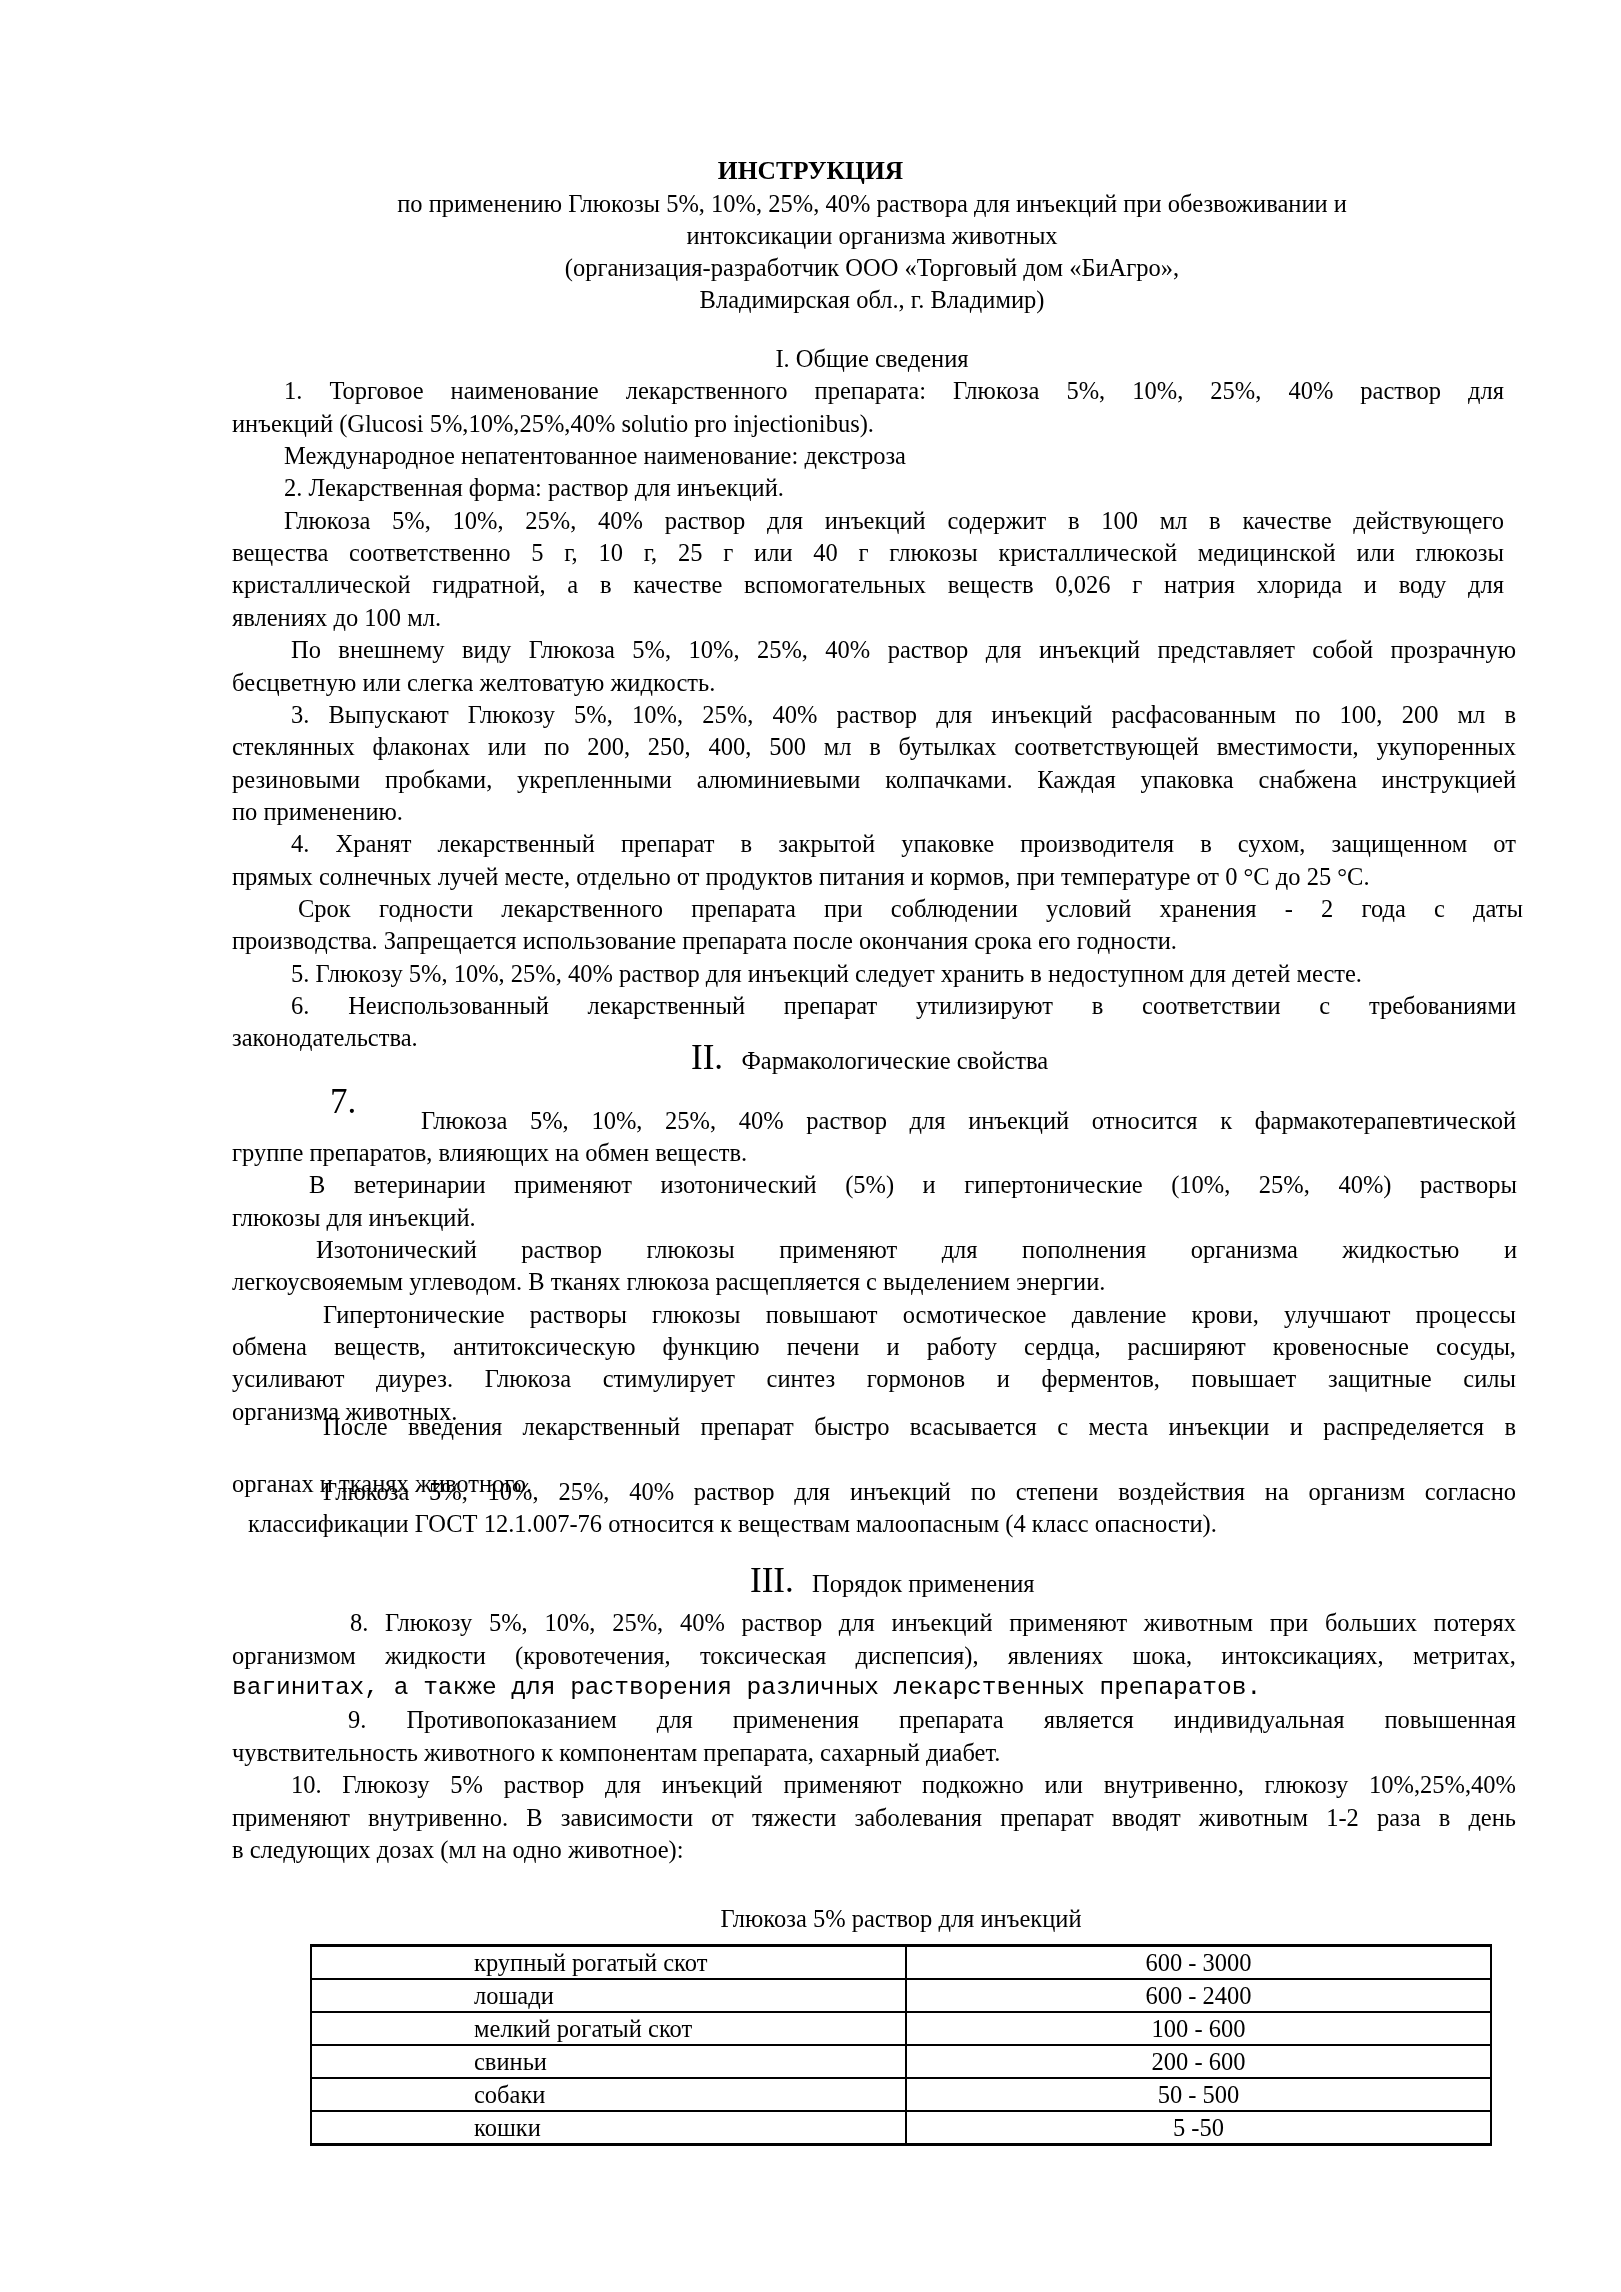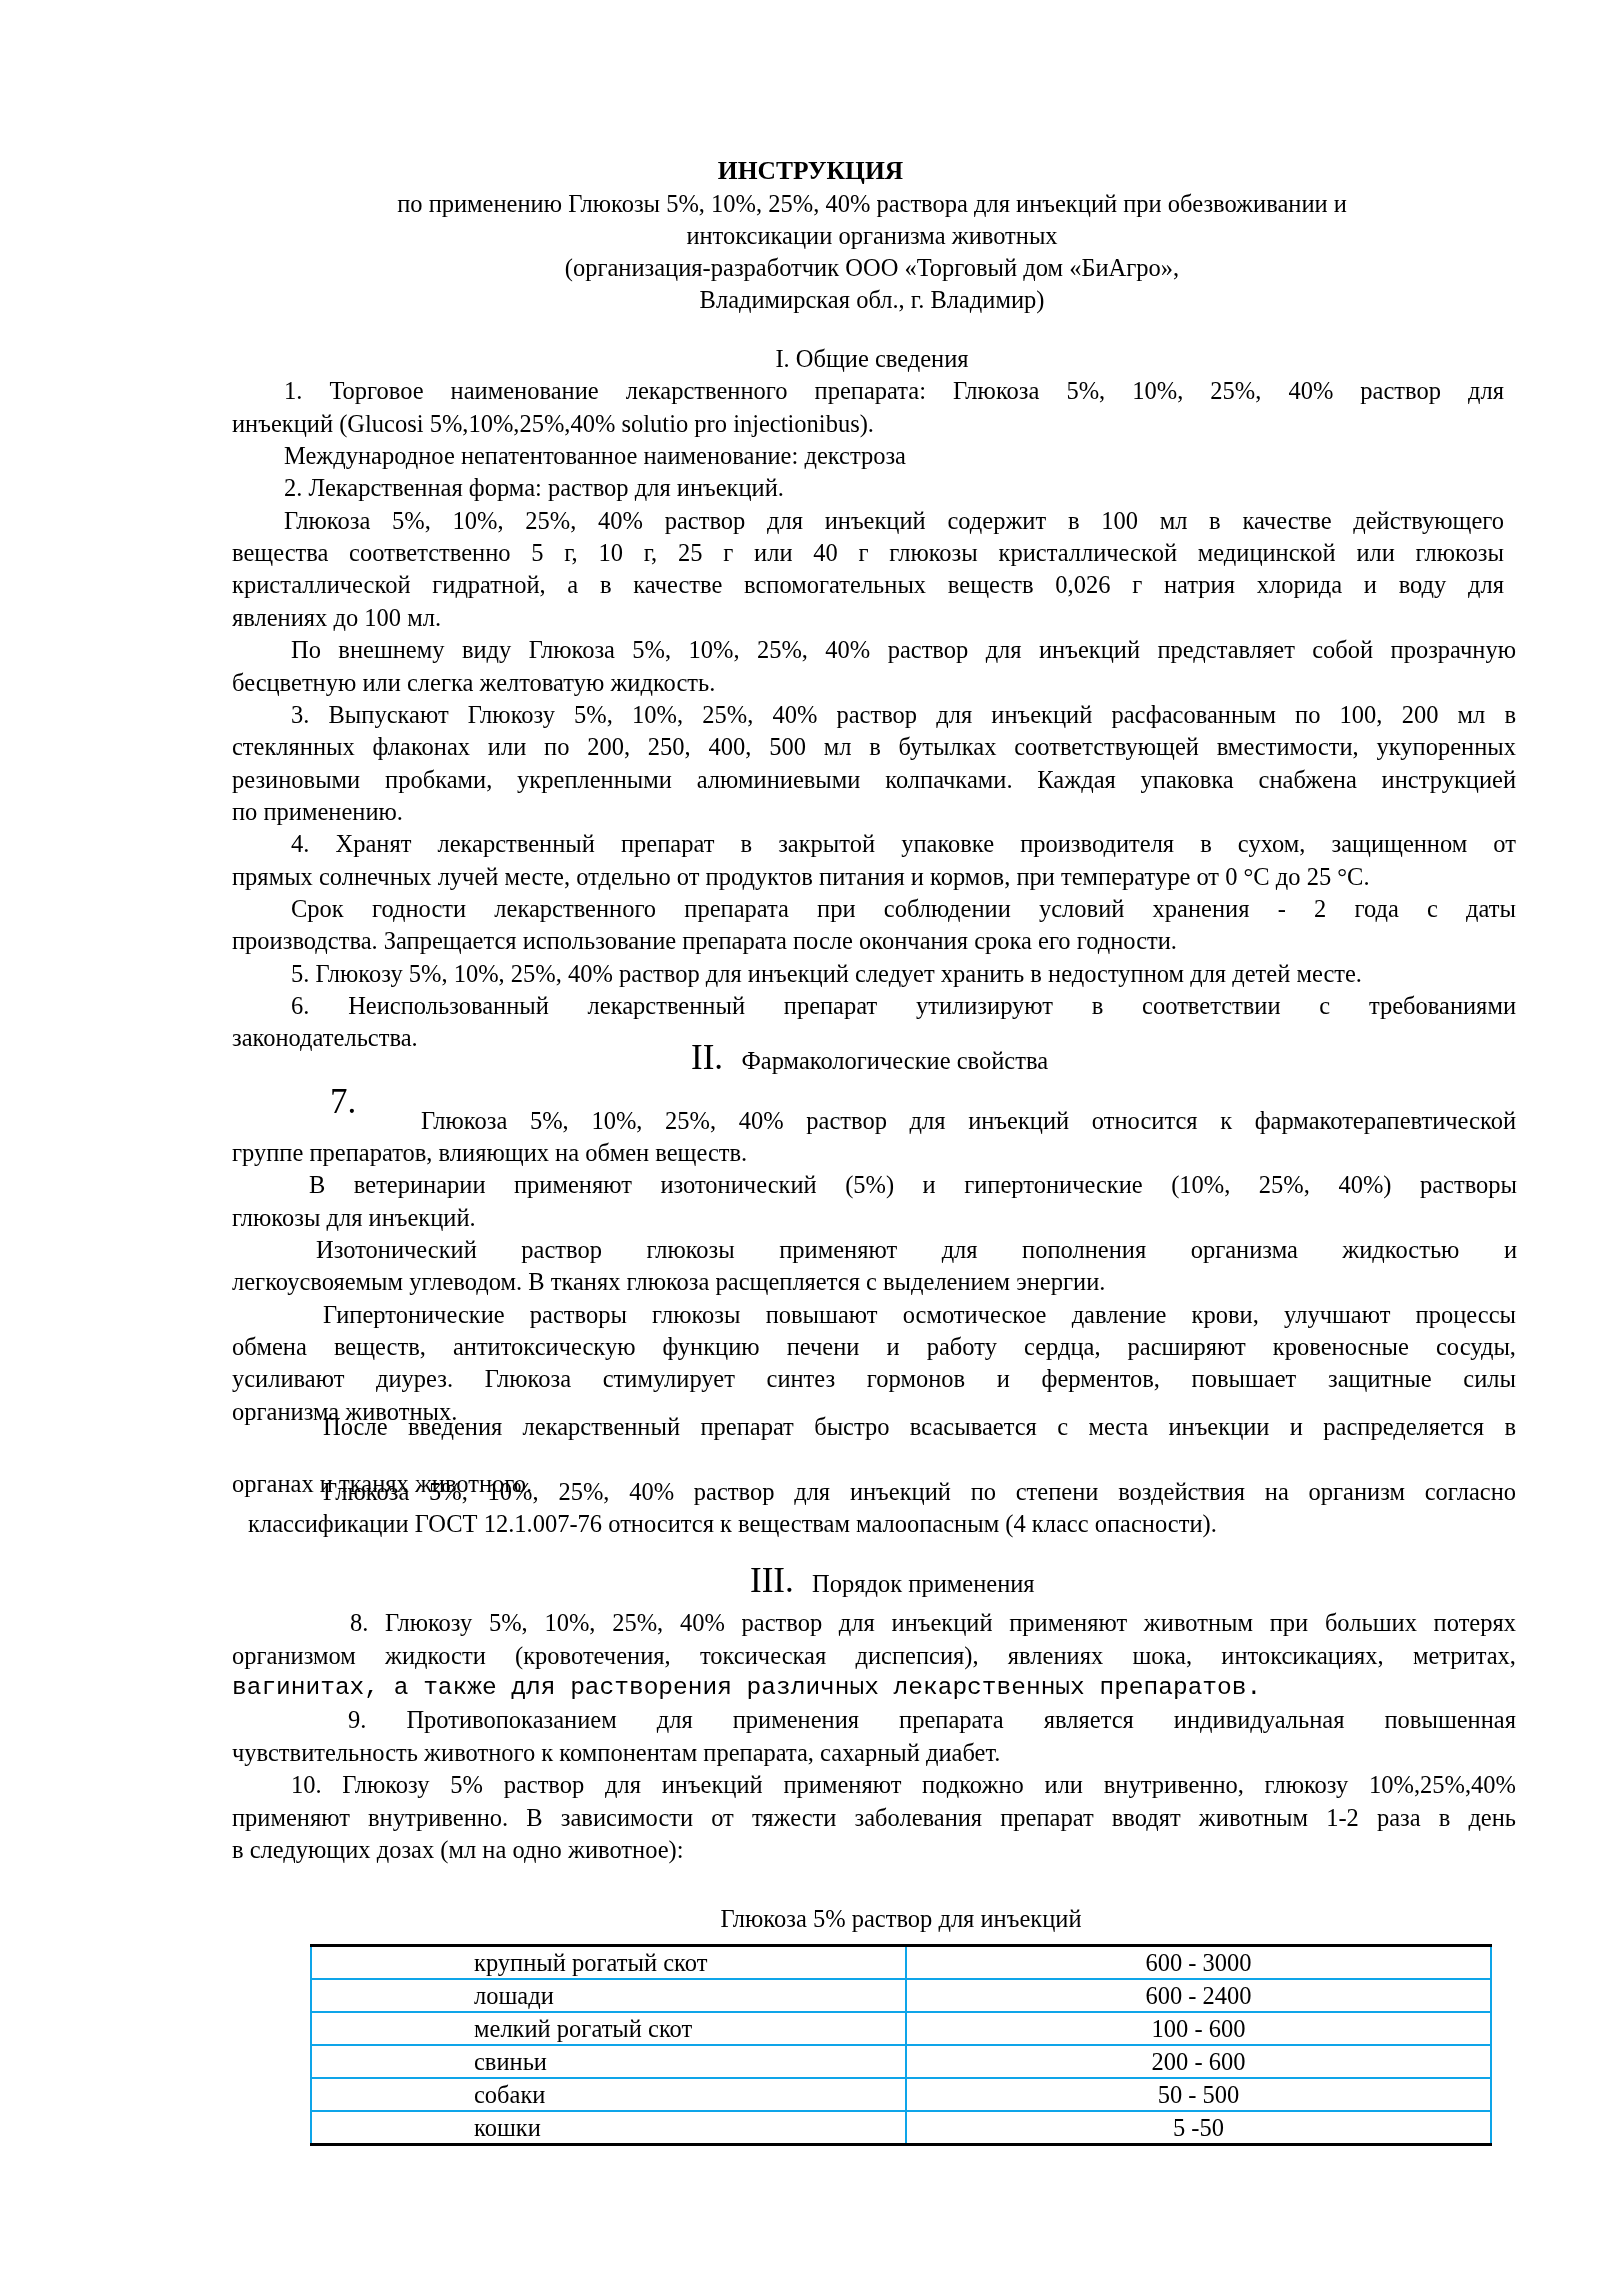--- a/index.html
+++ b/index.html
@@ -4,21 +4,21 @@
 <style>
   html,body{margin:0;padding:0;background:#fff;}
   body{width:1621px;height:2293px;position:relative;overflow:hidden;
        font-family:"Liberation Serif","DejaVu Serif",serif;color:#000;font-size:24.5px;line-height:31px;}
   .t{position:absolute;white-space:nowrap;}
   .c{text-align:center;}
   .j{text-align:justify;text-align-last:justify;}
   .title{font-weight:bold;font-size:25.5px;}
   .big{font-size:35px;}
   table{position:absolute;left:310px;top:1944px;width:1182px;border-collapse:collapse;}
-  td{border:2px solid #0ea5e9;height:31px;padding:0;font-size:24.5px;line-height:29px;}
+  td{border:2px solid #000000;height:31px;padding:0;font-size:24.5px;line-height:29px;}
   td.a{padding-left:162px;width:431px;}
   td.b{text-align:center;}
   tr:first-child td{border-top:3.9px solid #000;}
   tr:last-child td{border-bottom:3.9px solid #000;}
 </style>
 </head>
 <body>
 
 <div class="t title c" style="left:0;width:1621px;top:155px">ИНСТРУКЦИЯ</div>
 <div class="t c" style="left:225px;width:1294px;top:188px">по применению  Глюкозы 5%, 10%, 25%, 40% раствора для инъекций при обезвоживании и</div>
@@ -37,21 +37,21 @@
     <div class="t j" style="left: 232px; top: 569px; width: 1272px;">кристаллической гидратной,  а в качестве вспомогательных веществ 0,026 г натрия хлорида и  воду для</div>
     <div class="t " style="left: 232px; top: 602px;">явлениях до 100 мл.</div>
     <div class="t j" style="left: 291px; top: 634px; width: 1225px;">По внешнему виду Глюкоза 5%, 10%, 25%, 40% раствор для инъекций представляет  собой прозрачную</div>
     <div class="t " style="left: 232px; top: 667px;">бесцветную или слегка желтоватую жидкость.</div>
     <div class="t j" style="left: 291px; top: 699px; width: 1225px;">3. Выпускают Глюкозу 5%, 10%, 25%, 40% раствор для инъекций расфасованным  по 100, 200 мл в</div>
     <div class="t j" style="left: 232px; top: 731px; width: 1284px;">стеклянных флаконах или по 200, 250, 400, 500 мл в  бутылках соответствующей вместимости, укупоренных</div>
     <div class="t j" style="left: 232px; top: 764px; width: 1284px;">резиновыми пробками, укрепленными алюминиевыми колпачками. Каждая упаковка снабжена инструкцией</div>
     <div class="t " style="left: 232px; top: 796px;">по применению.</div>
     <div class="t j" style="left: 291px; top: 828px; width: 1225px;">4. Хранят лекарственный препарат в закрытой упаковке производителя в сухом, защищенном от</div>
     <div class="t " style="left: 232px; top: 861px;">прямых солнечных лучей месте, отдельно от продуктов питания и кормов, при температуре от 0 °С до 25 °С.</div>
-    <div class="t j" style="left: 291px; top: 893px; width: 1225px;">Срок годности лекарственного препарата при соблюдении условий хранения - 2 года с даты</div>
+    <div class="t j" style="left: 298px; top: 893px; width: 1225px;">Срок годности лекарственного препарата при соблюдении условий хранения - 2 года с даты</div>
     <div class="t " style="left: 232px; top: 925px;">производства. Запрещается использование препарата после окончания срока его годности.</div>
     <div class="t " style="left: 291px; top: 958px;">5. Глюкозу 5%, 10%, 25%, 40% раствор для инъекций следует хранить в недоступном для детей месте.</div>
     <div class="t j" style="left: 291px; top: 990px; width: 1225px;">6. Неиспользованный лекарственный препарат утилизируют в соответствии с требованиями</div>
     <div class="t " style="left: 232px; top: 1022px;">законодательства.</div>
     <div class="t j" style="left: 421px; top: 1105px; width: 1095px;">Глюкоза 5%, 10%, 25%, 40% раствор для инъекций относится к фармакотерапевтической</div>
     <div class="t " style="left: 232px; top: 1137px;">группе препаратов, влияющих на обмен веществ.</div>
     <div class="t j" style="left: 309px; top: 1169px; width: 1208px;">В ветеринарии применяют изотонический (5%) и гипертонические (10%, 25%, 40%) растворы</div>
     <div class="t " style="left: 232px; top: 1202px;">глюкозы для инъекций.</div>
     <div class="t j" style="left: 316px; top: 1234px; width: 1201px;">Изотонический     раствор глюкозы применяют для пополнения организма жидкостью и</div>
     <div class="t " style="left: 232px; top: 1266px;">легкоусвояемым углеводом. В тканях глюкоза расщепляется с выделением энергии.</div>

